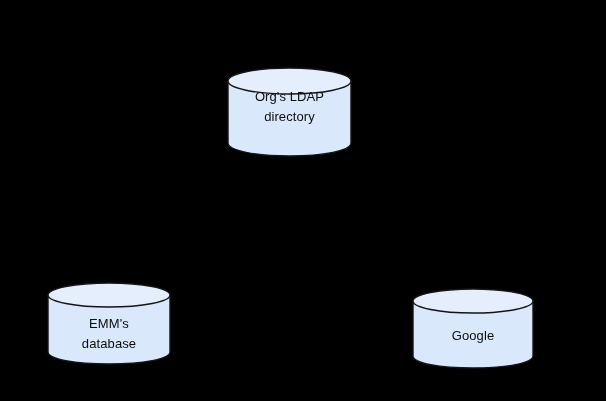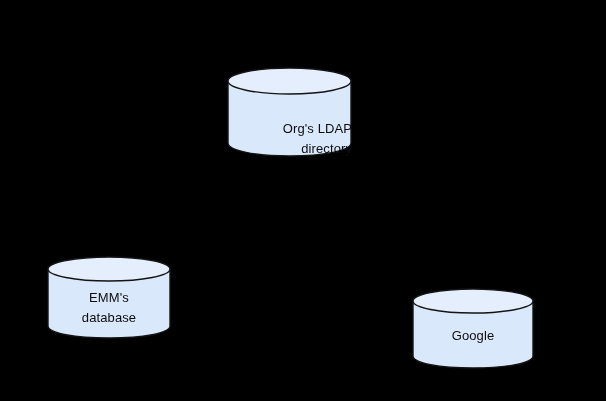--- a/index.html
+++ b/index.html
@@ -37,24 +37,24 @@
     right: 0;
     text-align: center;
     color: #0d0d0d;
     font-family: "Liberation Sans", sans-serif;
     font-size: 13px;
     line-height: 20px;
     white-space: pre-line;
     letter-spacing: 0.1px;
   }
   #node-ldap      { left: 227px; top: 67px;  width: 125px; height: 90px; }
-  #node-emm       { left: 47px;  top: 256px; width: 124px; height: 83px; }
+  #node-emm       { left: 47px;  top: 282px; width: 124px; height: 83px; }
   #node-google    { left: 412px; top: 288px; width: 122px; height: 81px; }
 
-  #node-ldap   .node-label { top: 52px; text-align: right; }
+  #node-ldap   .node-label { top: 20px; }
   #node-emm    .node-label { top: 32px; }
   #node-google .node-label { top: 38px; }
 </style>
 </head>
 <body>
 
 <div id="canvas">
 
   <div class="node" id="node-ldap">
     <svg width="125" height="90" viewBox="0 0 125 90">

